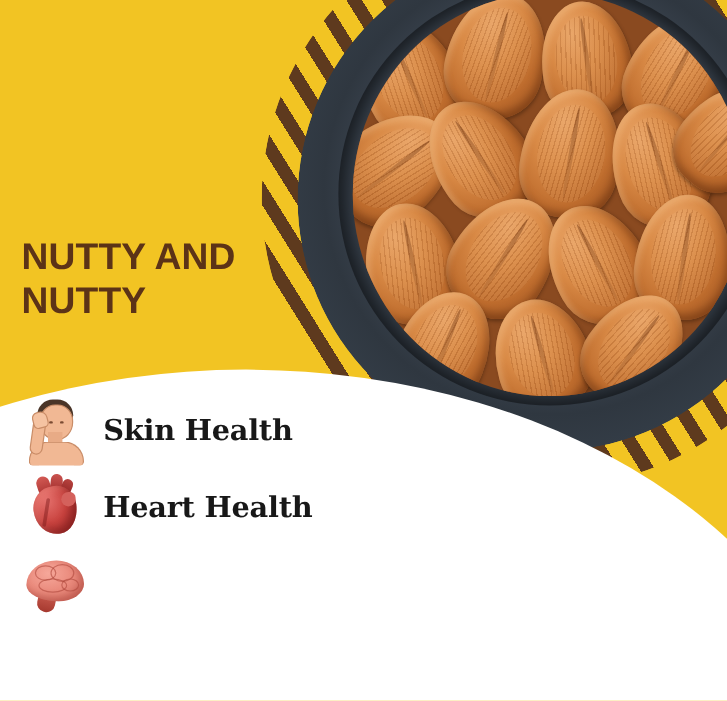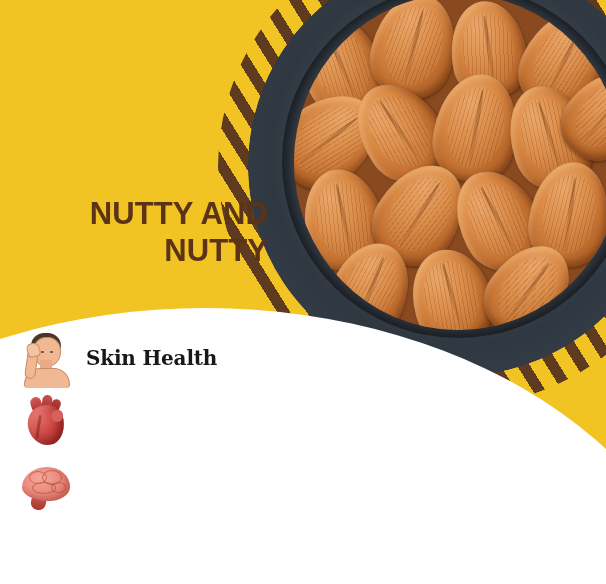--- a/index.html
+++ b/index.html
@@ -104,21 +104,20 @@
     position:absolute;
     left:18px; top:196px;
     width:250px;
     z-index:9;
     color:#5C3317;
     font-family:"Liberation Sans", sans-serif;
     font-weight:bold;
     font-size:31px;
     line-height:1.18;
     letter-spacing:.1px;
-    text-align:right;
   }
   .headline span{display:block;}
 
   
   .benefits{
     position:absolute;
     left:0px; top:326px;
     width:400px;
     z-index:10;
   }
@@ -131,21 +130,21 @@
   .bicon{
     position:relative;
     width:60px; height:58px;
     margin-left:18px;
     flex:0 0 60px;
   }
   .blabel{
     margin-left:8px;
     font-family:"DejaVu Serif", serif;
     font-weight:bold;
-    font-size:20px;
+    font-size:24px;
     color:#181818;
     letter-spacing:-0.2px;
     white-space:nowrap;
   }
 
   
   .ic-skin .hair{
     position:absolute;left:13px;top:4px;width:30px;height:18px;
     background:#4a3528;border-radius:16px 16px 6px 6px;
   }
@@ -323,20 +322,21 @@
 
     <div class="benefit">
       <div class="bicon ic-heart">
         <div class="h-v1"></div>
         <div class="h-v2"></div>
         <div class="h-v3"></div>
         <div class="h-main"></div>
         <div class="h-aur"></div>
         <div class="h-line"></div>
       </div>
+      <div class="blabel">Heart Health</div>
     </div>
 
     <div class="benefit">
       <div class="bicon ic-brain">
         <div class="stem"></div>
         <div class="b-main"></div>
         <div class="fold f1"></div>
         <div class="fold f2"></div>
         <div class="fold f3"></div>
         <div class="fold f4"></div>

